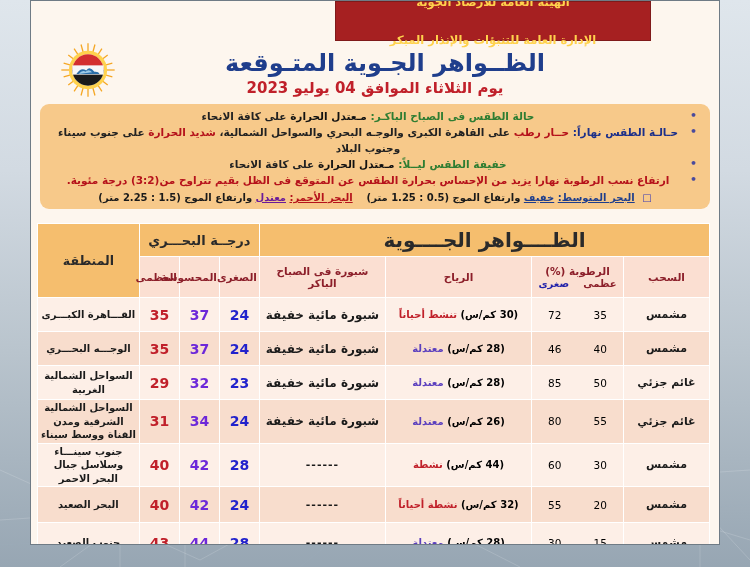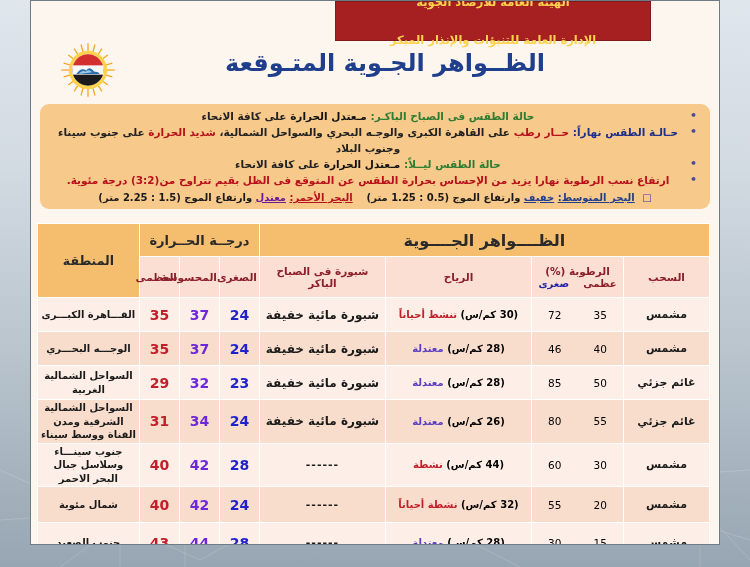--- a/index.html
+++ b/index.html
@@ -167,21 +167,21 @@
     padding: 1px 2px;
   }
   .hdr-top th {
     background: #f5be6e;
     height: 30px;
     font-size: 13px;
     color: #2a2a2a;
     font-weight: bold;
   }
   .hdr-top th.big {
-    font-size: 16px;
+    font-size: 20px;
     letter-spacing: 0px;
   }
   .hdr-top th.region {
     font-size: 12.5px;
   }
   .hdr-sub th {
     background: #fbdfd2;
     height: 38px;
     font-size: 10.5px;
     color: #8c1f2a;
@@ -288,38 +288,39 @@
       <circle cx="50" cy="50" r="27" fill="#ffffff"></circle>
       <path d="M23 50 A27 27 0 0 1 77 50 Z" fill="#d32f2f"></path>
       <path d="M23 50 A27 27 0 0 0 77 50 Z" fill="#1b1b1b"></path>
       <rect x="23" y="42" width="54" height="16" fill="#f7f7f7"></rect>
       <path d="M30 57 q8 -13 17 -6 q6 -9 14 2 q7 -1 9 4 z" fill="#2b6ea8"></path>
       <path d="M34 57 q6 -8 12 -4 q5 -6 11 1 z" fill="#9ecbe8"></path>
     </g>
   </svg>
 
   <div class="title-main">الظــواهر الجـوية المتـوقعة</div>
+  <div class="title-sub">يوم الثلاثاء الموافق 04 يوليو 2023</div>
 
   <div class="info">
     <ul>
       <li>
         <span class="lbl-grn">حالة الطقس فى الصباح الباكـر:</span>
         <span class="mod">مـعتدل الحرارة</span>
         <span>على كافة الانحاء</span>
       </li>
       <li>
         <span class="lbl-blu">حـالـة الطقس نهاراً:</span>
         <span class="hot">حــار رطب</span>
         <span>على القاهرة الكبرى والوجـه البحري والسواحل الشمالية،</span>
         <span class="hot">شديد الحرارة</span>
         <span>على جنوب سيناء</span>
       </li>
       <li class="nobullet">وجنوب البلاد</li>
       <li>
-        <span class="lbl-grn">حالة الطقس ليــلاً:</span>
+        <span class="lbl-grn">خفيفة الطقس ليــلاً:</span>
         <span class="mod">مـعتدل الحرارة</span>
         <span>على كافة الانحاء</span>
       </li>
       <li>
         <span class="hot">ارتفاع نسب الرطوبة نهارا يزيد من الإحساس بحرارة الطقس عن المتوقع فى الظل بقيم تتراوح من(3:2) درجة مئوية.</span>
       </li>
     </ul>
     <div class="sea-row">
       <span class="box-bullet">□</span>
       <span class="sea-name b">البحر المتوسط:</span>
@@ -339,21 +340,21 @@
         <col style="width:146px">
         <col style="width:126px">
       <col style="width:40px">
         <col style="width:40px">
         <col style="width:40px">
         <col style="width:102px">
     </colgroup>
     <thead>
       <tr class="hdr-top">
         <th class="big" colspan="4">الظــــواهر الجــــوية</th>
-        <th colspan="3">درجــة الحــرارة</th>
+        <th colspan="3">درجــة البحـــري</th>
         <th class="region" rowspan="2">المنطقة</th>
       </tr>
       <tr class="hdr-sub">
         <th>السحب</th>
         <th>
           <div>الرطوبة (%)</div>
           <div class="sub-split">
             <span>عظمى</span>
             <span class="t-min">صغرى</span>
           </div>
@@ -447,21 +448,21 @@
             <div style="display:flex;align-items:center;justify-content:space-around;height:100%">
               <span class="hum hmin" style="display:inline-block">20</span>
               <span class="hum hmax" style="display:inline-block">55</span>
             </div>
           </td>
           <td class="wind"><span class="w-speed">(32 كم/س)</span> <span class="w-active">نشطة أحياناً</span></td>
           <td class="fog dash">------</td>
           <td class="num min">24</td>
           <td class="num feel">42</td>
           <td class="num max">40</td>
-          <td class="region">شمال مئوية</td>
+          <td class="region">البحر الصعيد</td>
         </tr>
         <tr class="r-odd" style="height: 40px;">
           <td class="cloud">مشمس</td>
           <td style="padding:0">
             <div style="display:flex;align-items:center;justify-content:space-around;height:100%">
               <span class="hum hmin" style="display:inline-block">15</span>
               <span class="hum hmax" style="display:inline-block">30</span>
             </div>
           </td>
           <td class="wind"><span class="w-speed">(28 كم/س)</span> <span class="w-mod">معتدلة</span></td>

